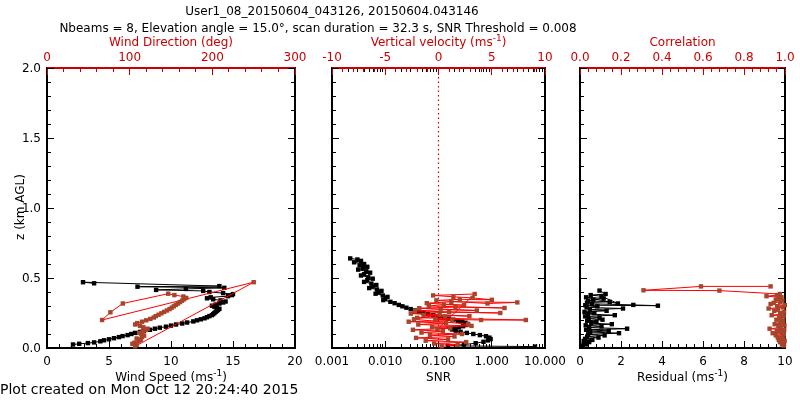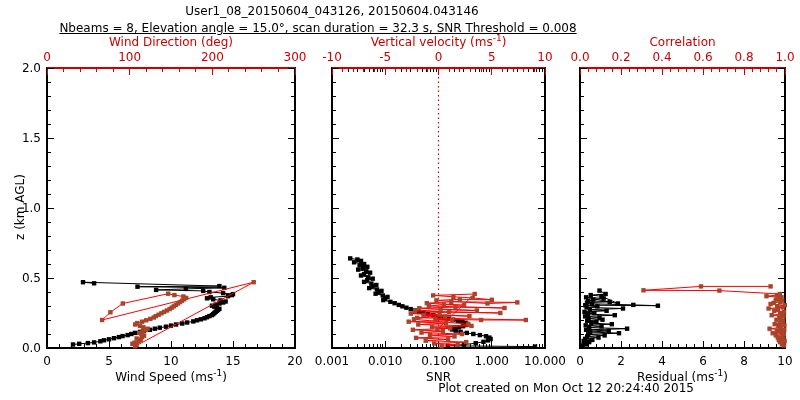--- a/index.html
+++ b/index.html
@@ -1,22 +1,22 @@
 <!DOCTYPE html>
 <html><head>
 <meta charset="utf-8">
 <style>
   html,body{margin:0;padding:0;background:#ffffff;}
   body{width:800px;height:400px;position:relative;overflow:hidden;
        font-family:"DejaVu Sans","Liberation Sans",sans-serif;
        color:#000;}
   .txt{position:absolute;white-space:nowrap;}
   #title{left:0;top:4px;width:664px;text-align:center;font-size:12px;}
-  #subtitle{left:0;top:21px;width:636px;text-align:center;font-size:12px;text-decoration:underline;}
-  #footer{left:0;top:381px;width:694px;text-align:right;font-size:12px;}
+  #subtitle{left:0;top:21px;width:636px;text-align:center;font-size:12px;}
+  #footer{left:0;top:381px;width:694px;text-align:left;font-size:14px;}
   svg{position:absolute;left:0;top:0;}
   #ylabel{left:-30px;top:200px;width:100px;text-align:center;
           transform:rotate(-90deg);transform-origin:50% 50%;font-size:12px;}
 </style>
 </head>
 <body>
 
 <div class="txt" id="title">User1_08_20150604_043126, 20150604.043146</div>
 <div class="txt" id="subtitle">Nbeams = 8, Elevation angle = 15.0°, scan duration = 32.3 s, SNR Threshold = 0.008</div>
 <div class="txt" id="ylabel">z (km AGL)</div>

